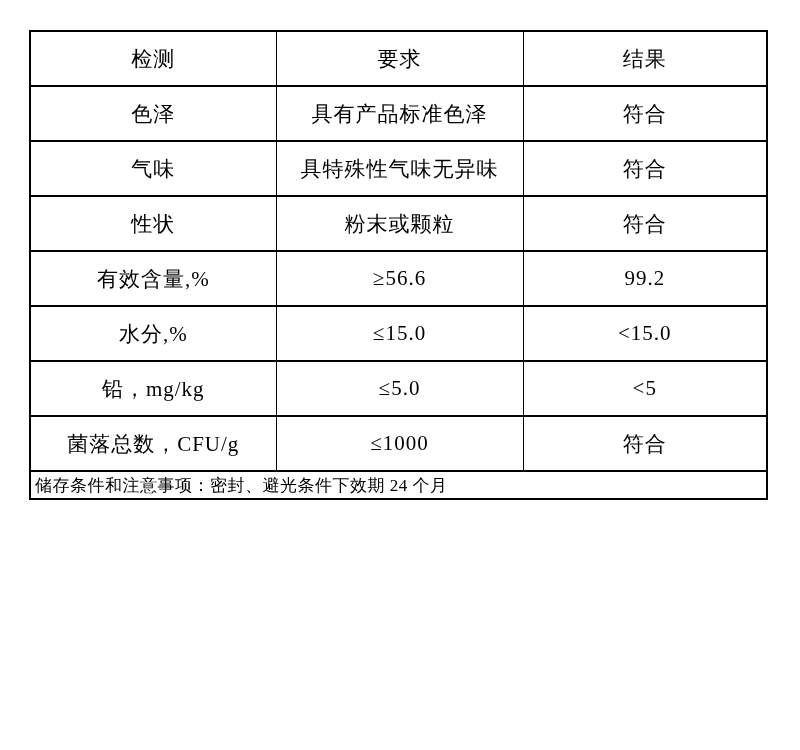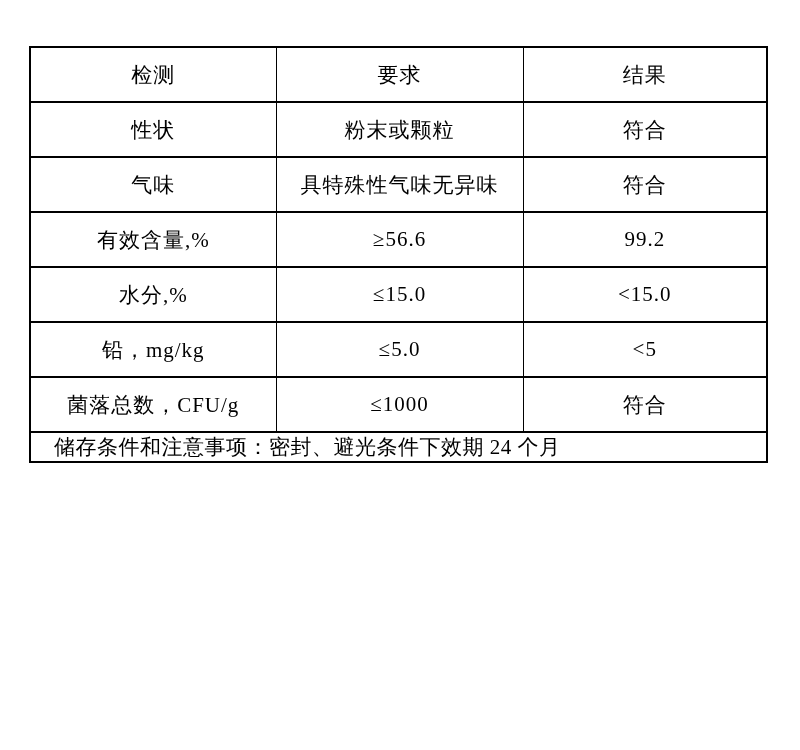--- a/index.html
+++ b/index.html
@@ -10,21 +10,21 @@
   body {
     width: 800px;
     height: 750px;
     position: relative;
     font-family: "Liberation Serif", "DejaVu Serif", serif;
     color: #000000;
   }
   table.doc-table {
     position: absolute;
     left: 29px;
-    top: 46px;
+    top: 30px;
     width: 739px;
     border-collapse: collapse;
     table-layout: fixed;
     border: 2px solid #000000;
     background: #ffffff;
   }
   table.doc-table td,
   table.doc-table th {
     border: 1px solid #000000;
     border-top-width: 2px;
@@ -35,22 +35,22 @@
     vertical-align: middle;
     font-size: 21px;
     font-weight: normal;
     letter-spacing: 1px;
     white-space: nowrap;
     overflow: hidden;
   }
   table.doc-table tr.footer-row td {
     height: 26px;
     text-align: left;
-    font-size: 21px;
-    padding-left: 23px;
+    font-size: 17px;
+    padding-left: 4px;
     letter-spacing: 0.5px;
   }
 </style>
 </head>
 <body>
 
 <table class="doc-table">
   <colgroup>
     <col style="width:246px">
     <col style="width:247px">
@@ -58,27 +58,32 @@
   </colgroup>
   <thead>
     <tr>
       <th>检测</th>
       <th>要求</th>
       <th>结果</th>
     </tr>
   </thead>
   <tbody>
       <tr>
-        <td>性状</td>
-        <td>粉末或颗粒</td>
+        <td>色泽</td>
+        <td>具有产品标准色泽</td>
         <td>符合</td>
       </tr>
       <tr>
         <td>气味</td>
         <td>具特殊性气味无异味</td>
+        <td>符合</td>
+      </tr>
+      <tr>
+        <td>性状</td>
+        <td>粉末或颗粒</td>
         <td>符合</td>
       </tr>
       <tr>
         <td>有效含量,%</td>
         <td>≥56.6</td>
         <td>99.2</td>
       </tr>
       <tr>
         <td>水分,%</td>
         <td>≤15.0</td>

